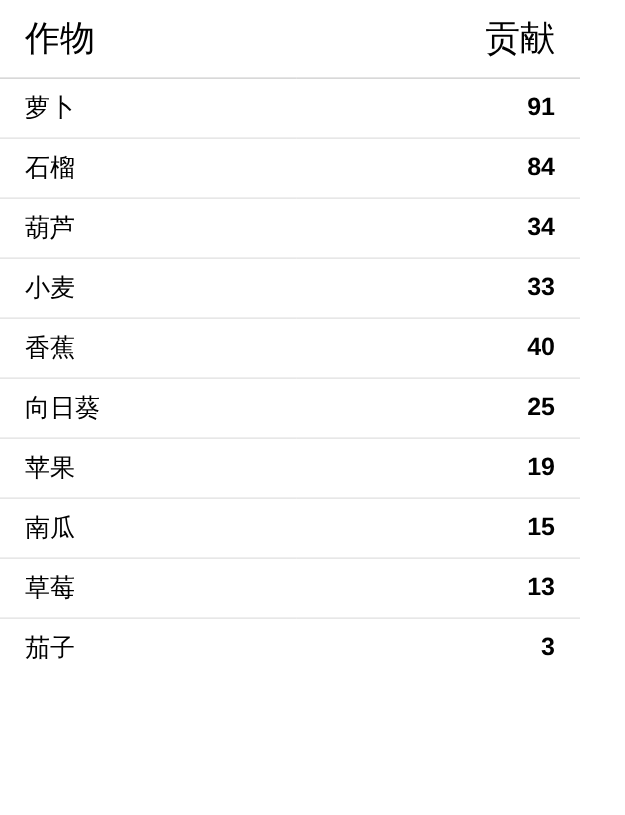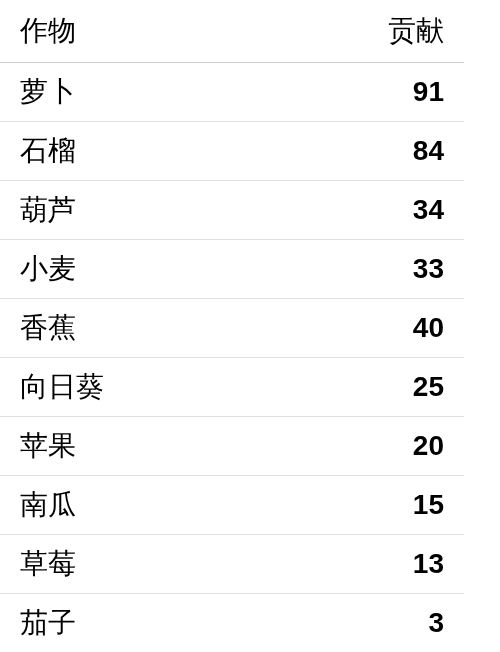--- a/index.html
+++ b/index.html
@@ -36,21 +36,21 @@
       color: #000;
       padding: 12px 20px;
       text-align: left;
     }
 
     th.col-contribution {
       text-align: right;
     }
 
     td {
-      font-size: 28px;
+      font-size: 20px;
       color: #000;
       padding: 10px 20px;
       border-bottom: 1px solid #e0e0e0;
       margin-top: 36px;
     }
 
     td.col-crop {
       text-align: left;
       font-weight: 400;
     }
@@ -95,21 +95,21 @@
         <tr>
           <td class="col-crop">香蕉</td>
           <td class="col-value">40</td>
         </tr>
         <tr>
           <td class="col-crop">向日葵</td>
           <td class="col-value">25</td>
         </tr>
         <tr>
           <td class="col-crop">苹果</td>
-          <td class="col-value">20</td>
+          <td class="col-value">19</td>
         </tr>
         <tr>
           <td class="col-crop">南瓜</td>
           <td class="col-value">15</td>
         </tr>
         <tr>
           <td class="col-crop">草莓</td>
           <td class="col-value">13</td>
         </tr>
         <tr>

